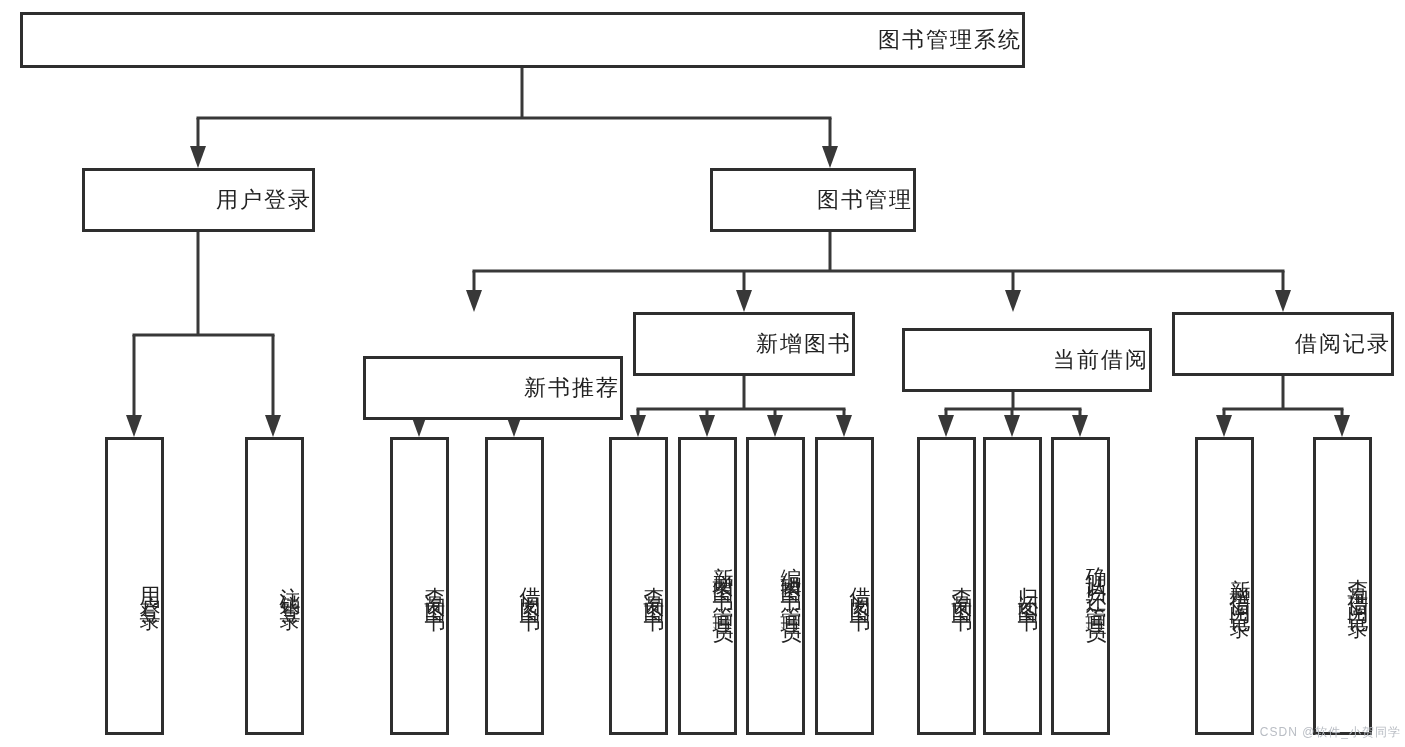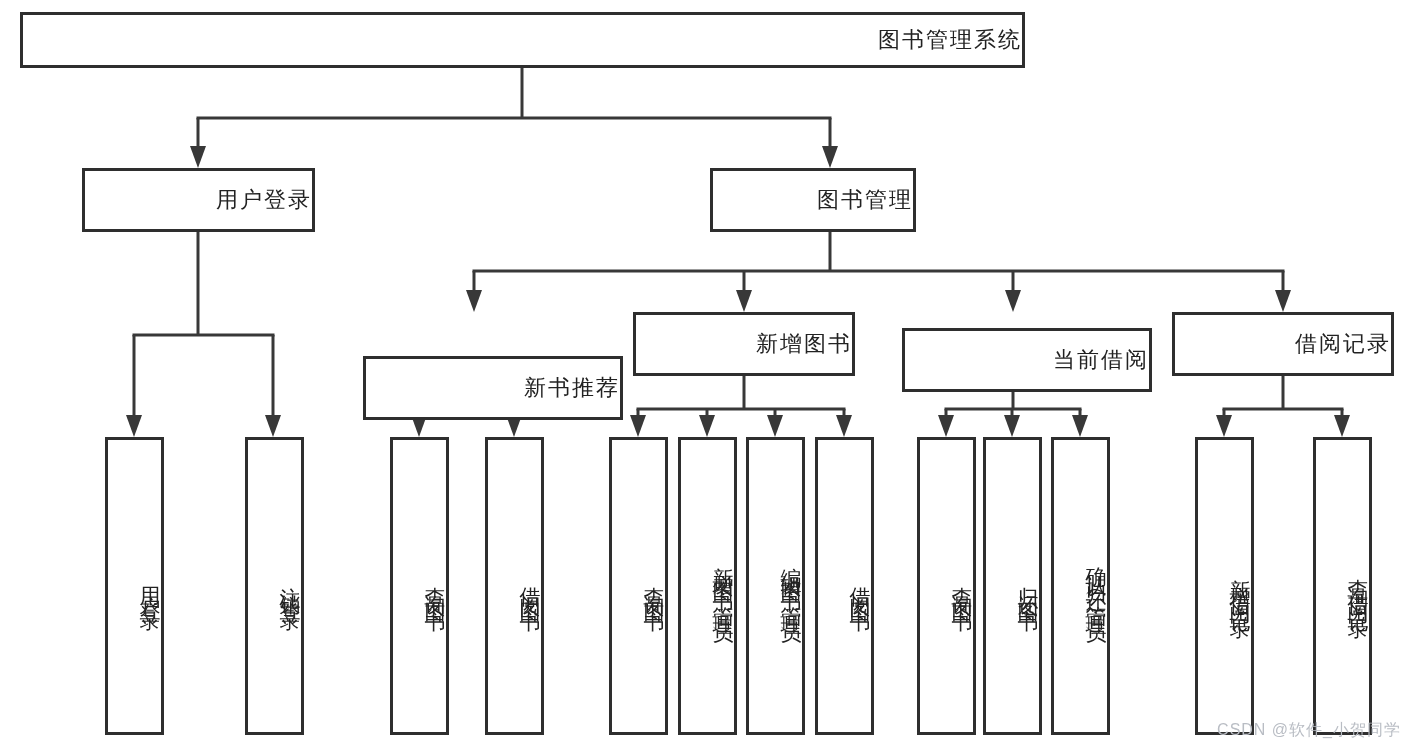--- a/index.html
+++ b/index.html
@@ -47,21 +47,21 @@
     text-orientation: mixed;
     font-size: 21px;
     letter-spacing: 8px;
     line-height: 1;
     white-space: nowrap;
   }
   #watermark {
     position: absolute;
     right: 4px;
     bottom: 6px;
-    font-size: 16px;
+    font-size: 12px;
     color: #b9bdc4;
     letter-spacing: 1px;
     z-index: 2;
     white-space: nowrap;
   }
 </style>
 </head>
 <body>
 
 <div id="stage">

